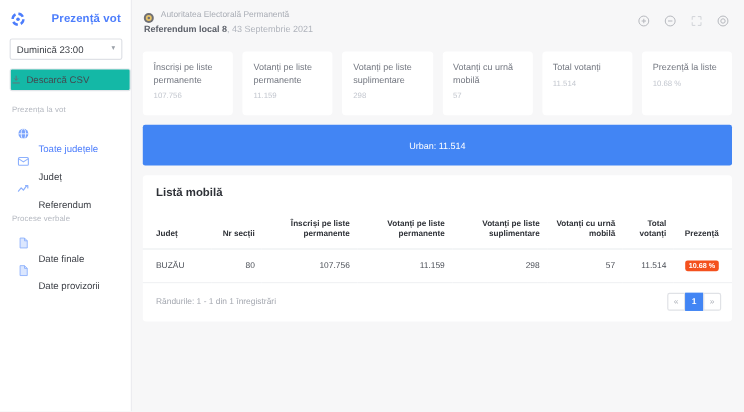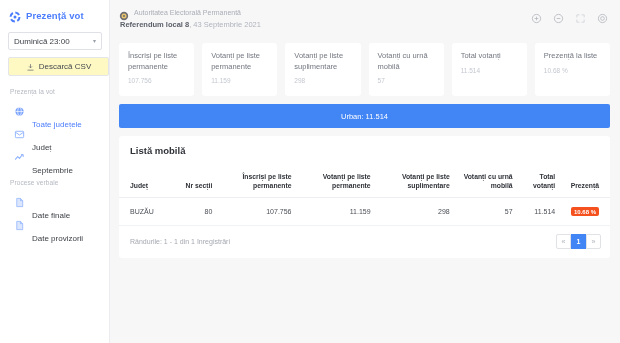--- a/index.html
+++ b/index.html
@@ -12,39 +12,39 @@
   .app { display: flex; width: 620px; height: 343px; }
 
   
   .sidebar {
     width: 110px; height: 343px;
     background: #ffffff;
     border-right: 1px solid #ececf0;
     padding: 9px 8px 0 8px;
     flex: 0 0 110px;
   }
-  .brand { display: flex; align-items: center; gap: 5px; margin-bottom: 11px; padding-left: 1px; }
+  .brand { display: flex; align-items: center; gap: 22px; margin-bottom: 11px; padding-left: 1px; }
   .brand-logo { width: 12px; height: 12px; flex: 0 0 12px; }
   .brand-title { font-size: 9.5px; font-weight: bold; color: #4c7dfc; letter-spacing: .1px; }
 
   .select-box {
     height: 18px; width: 94px;
     border: 1px solid #dfe1e6; border-radius: 2px;
     background: #fff;
     display: flex; align-items: center; justify-content: space-between;
     padding: 0 5px; margin-bottom: 7px;
   }
   .select-box .val { font-size: 8px; color: #3b3f46; }
   .caret { font-size: 6px; color: #9aa0a8; line-height: 1; }
 
   .csv-btn {
     height: 19px; width: 101px;
     border: 1px solid #e3e5e9; border-radius: 2px;
-    background: #fef9c3;
-    display: flex; align-items: center; justify-content: center; gap: 4px;
+    background: #14b8a6;
+    display: flex; align-items: center; justify-content: flex-start; gap: 4px;
     margin-bottom: 12px;
   }
   .csv-btn .lbl { font-size: 8px; color: #44484f; }
 
   .sec-label {
     font-size: 6.5px; color: #b4b8c0; margin: 0 0 6px 2px; letter-spacing: .1px;
   }
   .nav-item {
     display: flex; align-items: center; gap: 7px;
     height: 20px; padding-left: 6px; margin-bottom: 3px;
@@ -72,21 +72,21 @@
   .cards { display: flex; gap: 8px; margin-top: 5px; }
   .card {
     flex: 1; height: 53px; background: #fff; border-radius: 3px;
     padding: 8px 8px 0 9px;
   }
   .card .t { font-size: 7.5px; line-height: 10.5px; color: #737780; }
   .card .v { font-size: 6.5px; color: #c3c7cf; margin-top: 5px; }
 
   
   .banner {
-    margin-top: 8px; height: 24px; background: #4285f4; border-radius: 2px;
+    margin-top: 8px; height: 34px; background: #4285f4; border-radius: 2px;
     display: flex; align-items: center; justify-content: center;
     color: #fff; font-size: 7.5px;
   }
 
   
   .panel { margin-top: 8px; background: #fff; border-radius: 3px; padding: 9px 0 0 0; }
   .panel-title { font-size: 9.5px; font-weight: bold; color: #2f3238; padding: 0 0 9px 11px; }
 
   table { width: 100%; border-collapse: collapse; }
   thead th {
@@ -173,21 +173,21 @@
       <span class="lbl">Județ</span>
     </div>
 
     <div class="nav-item">
       <span class="ico">
         <svg viewBox="0 0 24 24" width="11" height="11" fill="none" stroke="#8cb0fd" stroke-width="2.2" stroke-linecap="round" stroke-linejoin="round">
           <path d="M3 16l5-6 4 4 6-8"></path>
           <path d="M16 6h4v4"></path>
         </svg>
       </span>
-      <span class="lbl">Septembrie</span>
+      <span class="lbl">Referendum</span>
     </div>
 
     <div class="nav-gap"></div>
 
     <div class="sec-label">Procese verbale</div>
 
     <div class="nav-item">
       <span class="ico">
         <svg viewBox="0 0 24 24" width="11" height="11" fill="#dce7fe" stroke="#8cb0fd" stroke-width="1.6">
           <path d="M6 3h8l5 5v13H6z"></path>

